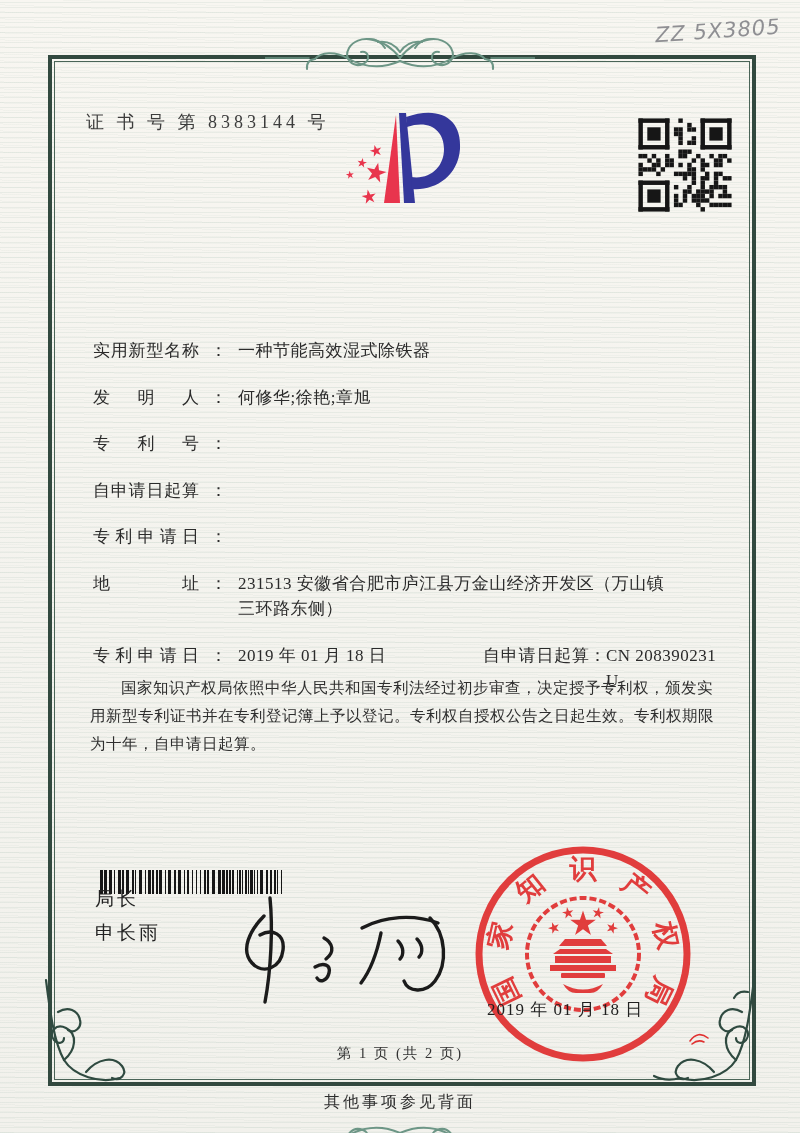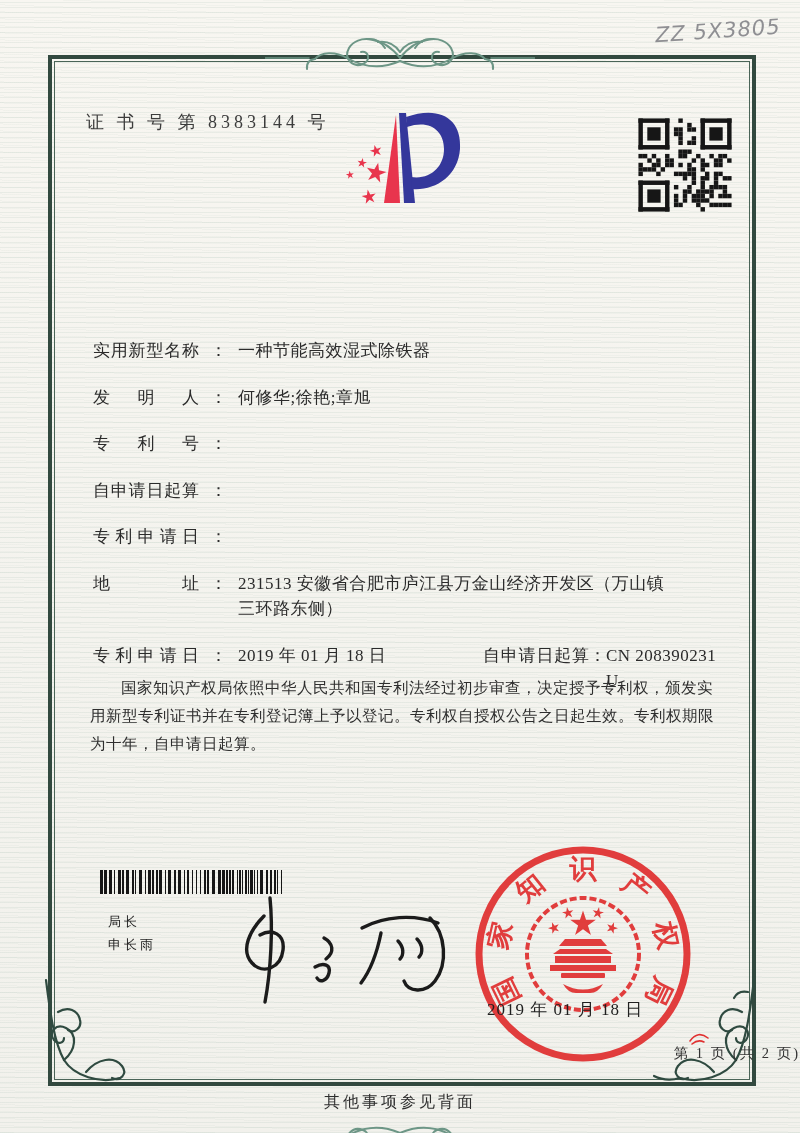--- a/index.html
+++ b/index.html
@@ -61,30 +61,30 @@
   
   .body-text{
     position:absolute;left:90px;top:674px;width:624px;
     font-size:15.5px;line-height:1.82;color:#2e2e2e;
     letter-spacing:0.5px;
   }
   .body-text p{margin:0;text-indent:2em;}
   
   .barcode{position:absolute;left:100px;top:870px;width:206px;height:24px;display:flex;align-items:stretch;}
   .barcode i{display:block;background:#161616;}
-  .signer{position:absolute;left:95px;top:910px;font-size:13px;color:#222;letter-spacing:3px;line-height:1.8;margin-left:13px;}
+  .signer{position:absolute;left:95px;top:882px;font-size:19px;color:#222;letter-spacing:3px;line-height:1.8;}
   .signature{position:absolute;left:212px;top:888px;width:240px;height:120px;}
   .seal{position:absolute;left:472px;top:843px;width:222px;height:222px;opacity:0.93;}
   .seal-date{
     position:absolute;left:487px;top:998px;width:190px;
     font-size:17px;color:#1f1f1f;letter-spacing:1px;white-space:nowrap;
   }
   .red-mark{position:absolute;left:688px;top:1030px;width:22px;height:16px;}
   .page-info{
-    position:absolute;left:0;top:1044px;width:800px;text-align:right;
+    position:absolute;left:0;top:1044px;width:800px;text-align:center;
     font-size:14.5px;color:#333;letter-spacing:2px;
   }
   .footer-note{
     position:absolute;left:0;top:1092px;width:800px;text-align:center;
     font-size:16px;color:#2e2e2e;letter-spacing:3px;
   }
 </style>
 </head>
 <body>
 

